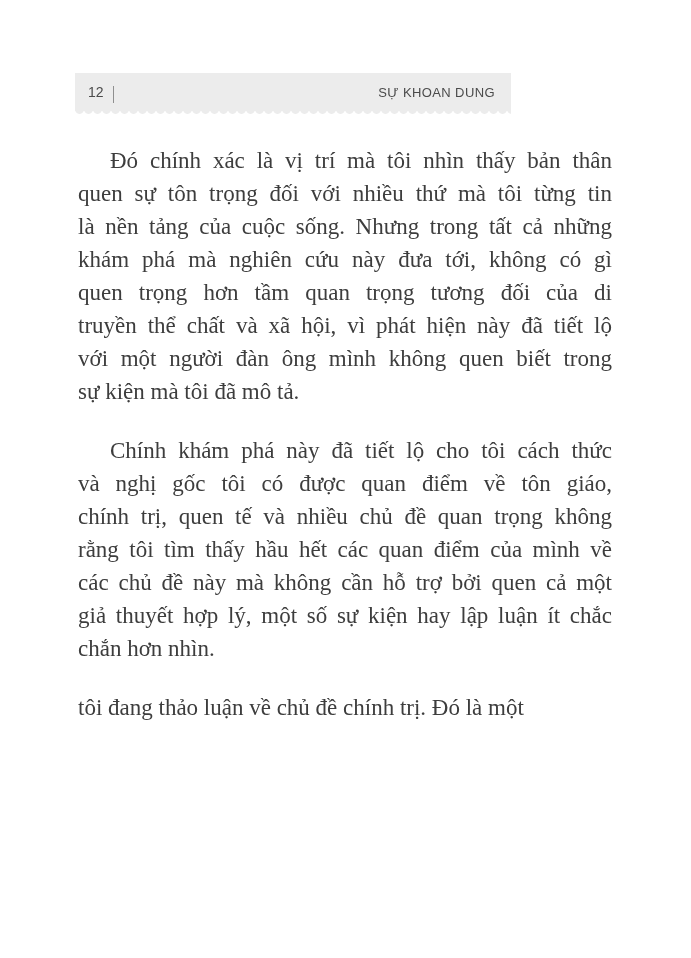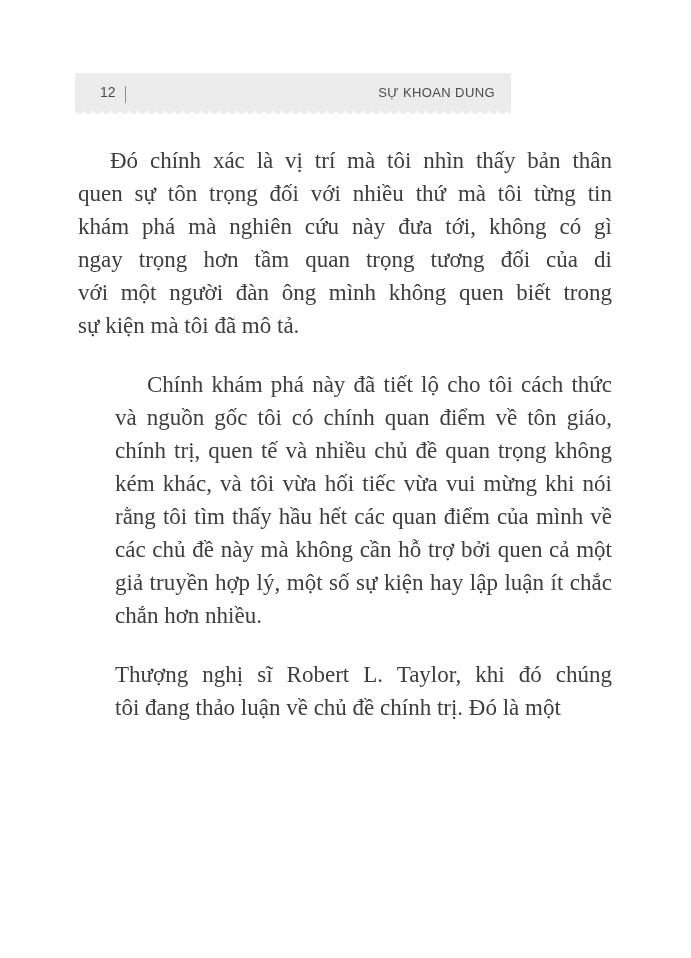--- a/index.html
+++ b/index.html
@@ -19,21 +19,21 @@
   .header-band {
     position: absolute;
     left: 75px;
     top: 73px;
     width: 436px;
     height: 38px;
     background: var(--band, #ececec);
     display: flex;
     align-items: center;
     box-sizing: border-box;
-    padding: 0 16px 0 25px;
+    padding: 0 16px 0 13px;
   }
   
   .header-band::after {
     content: "";
     position: absolute;
     top: 100%;
     left: 0;
     right: 0;
     height: 5px;
     background-image: radial-gradient(circle at 4.5px -1.5px, var(--band, #ececec) 4px, rgba(0,0,0,0) 4.7px);
@@ -69,21 +69,20 @@
     position: absolute;
     left: 78px;
     top: 144px;
     width: 534px;
     color: var(--body_text, #3d3d3d);
     font-size: 23px;
     line-height: 33px;
   }
   .paragraph + .paragraph {
     margin-top: 26px;
-    margin-left: 37px;
   }
   .line {
     text-align: justify;
     text-align-last: justify;
     white-space: normal;
   }
   .line.first {
     text-indent: 32px;
   }
   .line.last {
@@ -96,32 +95,32 @@
 <div class="header-band">
   <span class="page-number">12</span>
   <span class="header-divider"></span>
   <span class="book-title">SỰ KHOAN DUNG</span>
 </div>
 
 <div class="page-body">
     <div class="paragraph">
       <div class="line first">Đó chính xác là vị trí mà tôi nhìn thấy bản thân</div>
       <div class="line">quen sự tôn trọng đối với nhiều thứ mà tôi từng tin</div>
+      <div class="line">là nền tảng của cuộc sống. Nhưng trong tất cả những</div>
       <div class="line">khám phá mà nghiên cứu này đưa tới, không có gì</div>
-      <div class="line">ngay trọng hơn tầm quan trọng tương đối của di</div>
+      <div class="line">quen trọng hơn tầm quan trọng tương đối của di</div>
+      <div class="line">truyền thể chất và xã hội, vì phát hiện này đã tiết lộ</div>
       <div class="line">với một người đàn ông mình không quen biết trong</div>
       <div class="line last">sự kiện mà tôi đã mô tả.</div>
     </div>
     <div class="paragraph">
       <div class="line first">Chính khám phá này đã tiết lộ cho tôi cách thức</div>
-      <div class="line">và nguồn gốc tôi có chính quan điểm về tôn giáo,</div>
+      <div class="line">và nghị gốc tôi có được quan điểm về tôn giáo,</div>
       <div class="line">chính trị, quen tế và nhiều chủ đề quan trọng không</div>
-      <div class="line">kém khác, và tôi vừa hối tiếc vừa vui mừng khi nói</div>
       <div class="line">rằng tôi tìm thấy hầu hết các quan điểm của mình về</div>
       <div class="line">các chủ đề này mà không cần hỗ trợ bởi quen cả một</div>
-      <div class="line">giả truyền hợp lý, một số sự kiện hay lập luận ít chắc</div>
-      <div class="line last">chắn hơn nhiều.</div>
+      <div class="line">giả thuyết hợp lý, một số sự kiện hay lập luận ít chắc</div>
+      <div class="line last">chắn hơn nhìn.</div>
     </div>
     <div class="paragraph">
-      <div class="line">Thượng nghị sĩ Robert L. Taylor, khi đó chúng</div>
       <div class="line last">tôi đang thảo luận về chủ đề chính trị. Đó là một</div>
     </div>
   </div>
 
 </body></html>

